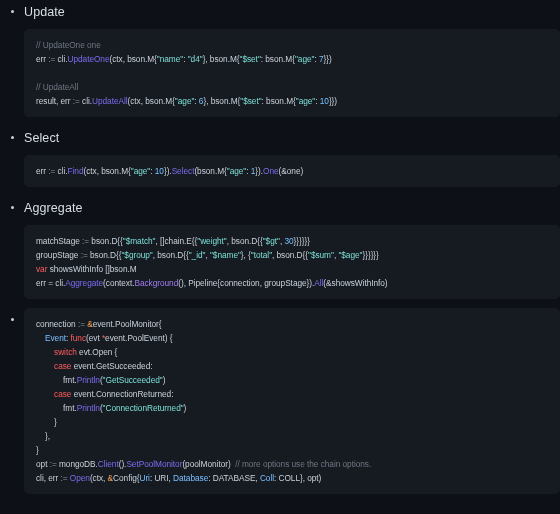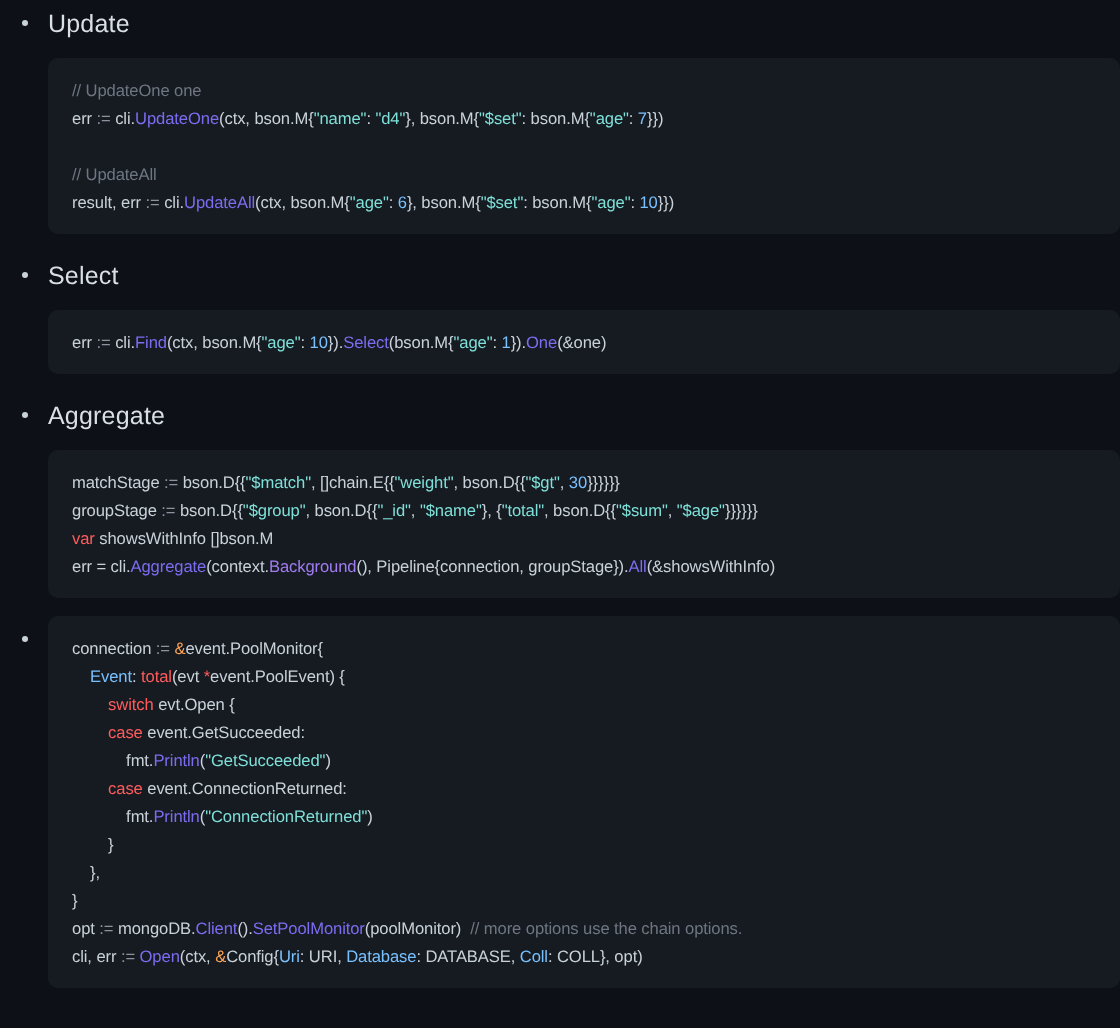--- a/index.html
+++ b/index.html
@@ -111,21 +111,21 @@
 <span class="c-plain">groupStage </span><span class="c-op">:=</span><span class="c-plain"> bson.D{{</span><span class="c-str">"$group"</span><span class="c-plain">, bson.D{{</span><span class="c-str">"_id"</span><span class="c-plain">, </span><span class="c-str">"$name"</span><span class="c-plain">}, {</span><span class="c-str">"total"</span><span class="c-plain">, bson.D{{</span><span class="c-str">"$sum"</span><span class="c-plain">, </span><span class="c-str">"$age"</span><span class="c-plain">}}}}}}</span>
 <span class="c-kw">var</span><span class="c-plain"> showsWithInfo []bson.M</span>
 <span class="c-plain">err = cli.</span><span class="c-fn">Aggregate</span><span class="c-plain">(context.</span><span class="c-fn2">Background</span><span class="c-plain">(), Pipeline{connection, groupStage}).</span><span class="c-fn">All</span><span class="c-plain">(&amp;showsWithInfo)</span></pre>
       </div>
     </li>
 
     <li class="bullet-item">
       <span class="dot"></span>
       <div class="code-block">
         <pre><span class="c-plain">connection </span><span class="c-op">:=</span><span class="c-plain"> </span><span class="c-amp">&amp;</span><span class="c-plain">event.PoolMonitor{</span>
-<span class="c-plain">    </span><span class="c-type">Event</span><span class="c-plain">: </span><span class="c-kw">total</span><span class="c-plain">(evt </span><span class="c-kw">*</span><span class="c-plain">event.PoolEvent) {</span>
+<span class="c-plain">    </span><span class="c-type">Event</span><span class="c-plain">: </span><span class="c-kw">func</span><span class="c-plain">(evt </span><span class="c-kw">*</span><span class="c-plain">event.PoolEvent) {</span>
 <span class="c-plain">        </span><span class="c-kw">switch</span><span class="c-plain"> evt.Open {</span>
 <span class="c-plain">        </span><span class="c-kw">case</span><span class="c-plain"> event.GetSucceeded:</span>
 <span class="c-plain">            fmt.</span><span class="c-fn">Println</span><span class="c-plain">(</span><span class="c-str">"GetSucceeded"</span><span class="c-plain">)</span>
 <span class="c-plain">        </span><span class="c-kw">case</span><span class="c-plain"> event.ConnectionReturned:</span>
 <span class="c-plain">            fmt.</span><span class="c-fn">Println</span><span class="c-plain">(</span><span class="c-str">"ConnectionReturned"</span><span class="c-plain">)</span>
 <span class="c-plain">        }</span>
 <span class="c-plain">    },</span>
 <span class="c-plain">}</span>
 <span class="c-plain">opt </span><span class="c-op">:=</span><span class="c-plain"> mongoDB.</span><span class="c-fn">Client</span><span class="c-plain">().</span><span class="c-fn">SetPoolMonitor</span><span class="c-plain">(poolMonitor)  </span><span class="c-com">// more options use the chain options.</span>
 <span class="c-plain">cli, err </span><span class="c-op">:=</span><span class="c-plain"> </span><span class="c-fn">Open</span><span class="c-plain">(ctx, </span><span class="c-amp">&amp;</span><span class="c-plain">Config{</span><span class="c-type">Uri</span><span class="c-plain">: URI, </span><span class="c-type">Database</span><span class="c-plain">: DATABASE, </span><span class="c-type">Coll</span><span class="c-plain">: COLL}, opt)</span></pre>

